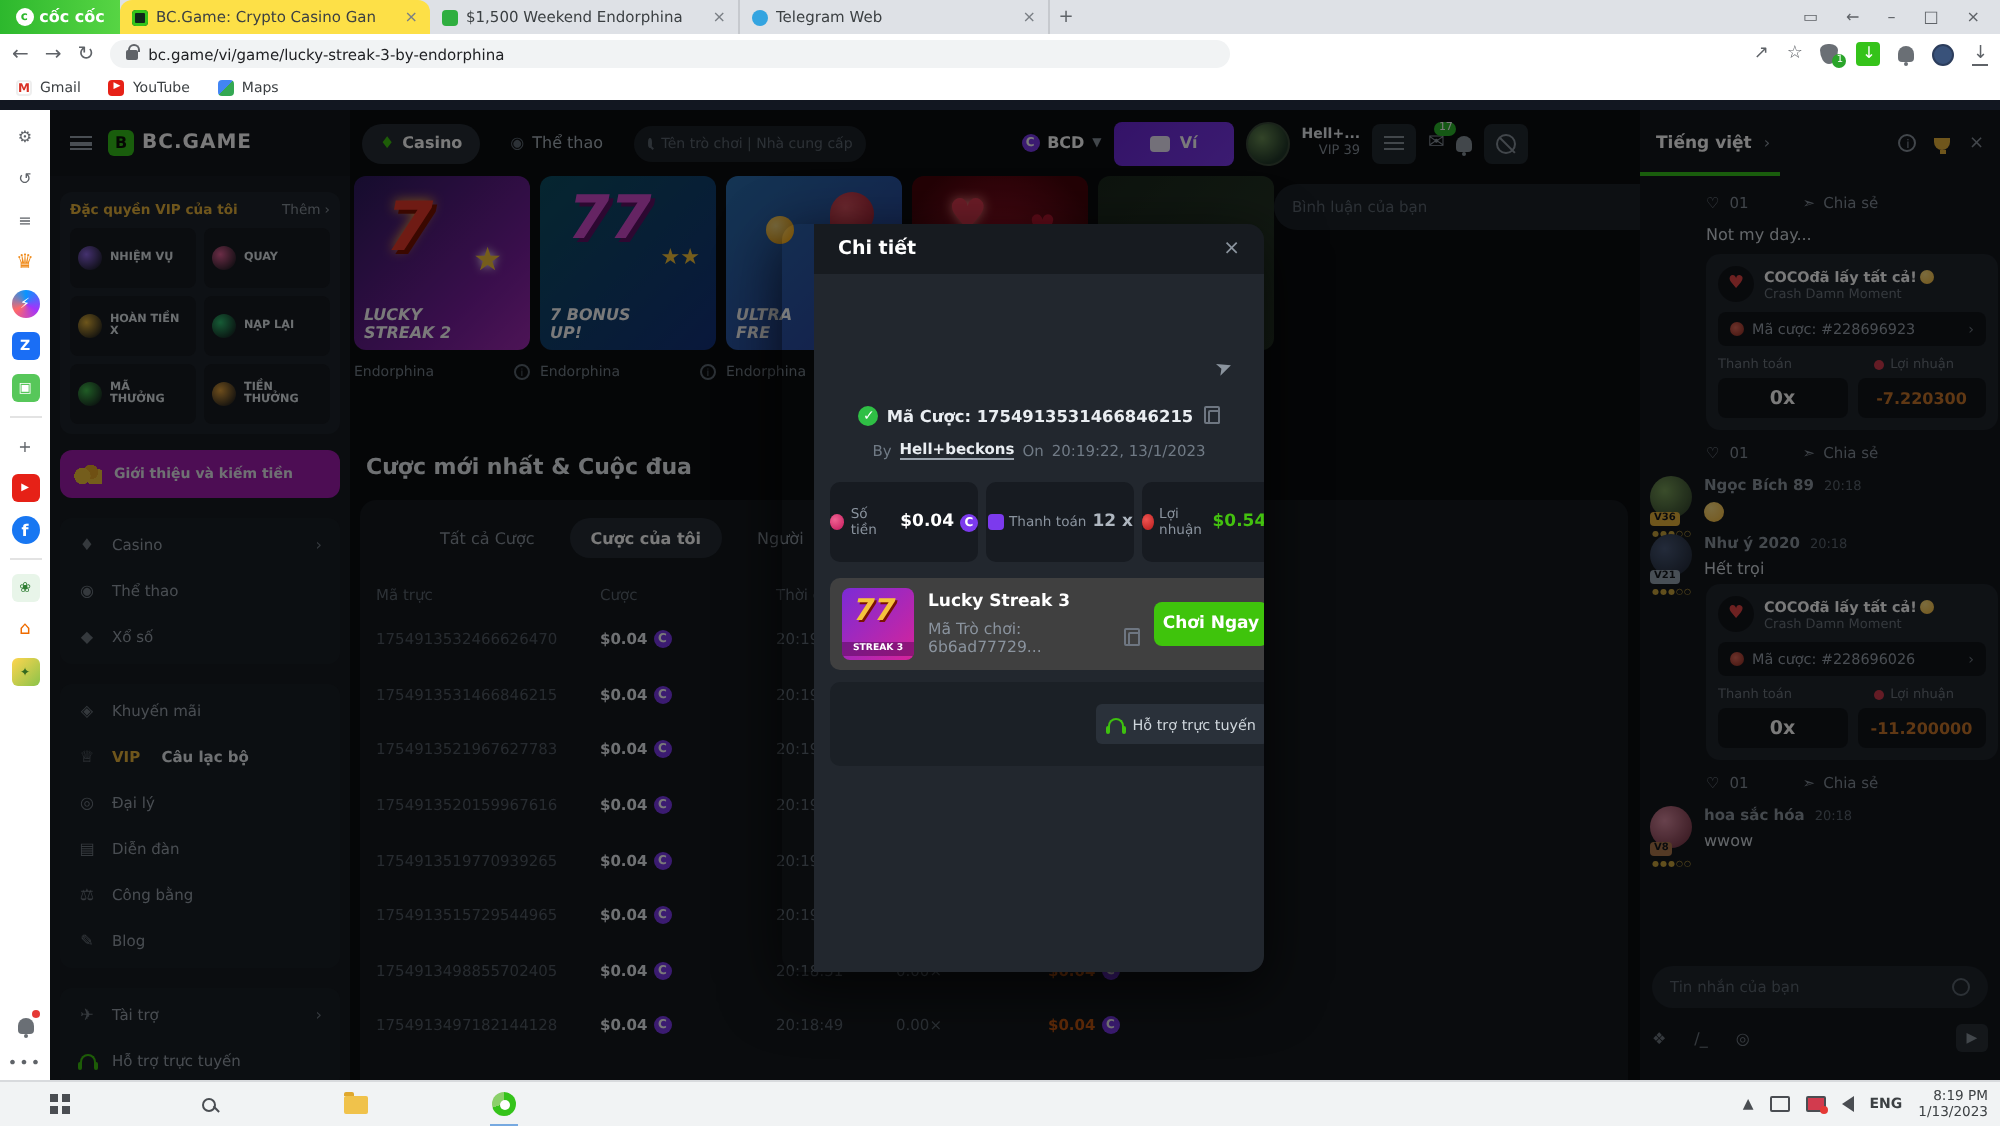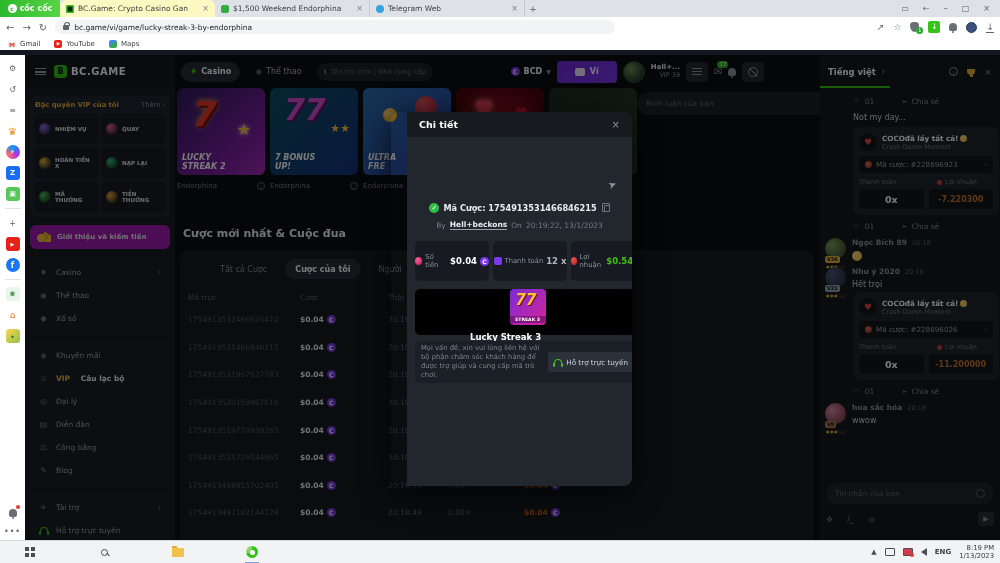--- a/index.html
+++ b/index.html
@@ -5,21 +5,21 @@
   html,body{margin:0;padding:0;background:#000;}
   *{box-sizing:border-box;font-family:"DejaVu Sans",sans-serif;}
   .screen{position:relative;width:1000px;height:563px;overflow:hidden;background:#0b0d10;}
 
   
   .chrome{position:absolute;left:0;top:0;width:1000px;height:50px;background:#dee1e6;text-decoration:underline;}
   .tabstrip{position:absolute;left:0;top:0;width:1000px;height:17px;display:flex;align-items:stretch;}
   .brand{width:60px;background:linear-gradient(90deg,#2db82d,#57d544);color:#fff;font-size:8px;font-weight:bold;display:flex;align-items:center;justify-content:center;gap:3px;}
   .brand .bubble{width:9px;height:9px;border-radius:50%;background:#fff;color:#2db82d;font-size:6px;line-height:9px;text-align:center;font-weight:bold;}
   .tab{display:flex;align-items:center;gap:4px;padding:0 6px;width:155px;font-size:7.5px;color:#3c4043;border-right:1px solid #c6c9ce;}
-  .tab.active{background:#fef9c3;border-radius:6px 6px 0 0;border-right:none;}
+  .tab.active{background:#fde047;border-radius:6px 6px 0 0;border-right:none;}
   .tab .ttl{flex:1;white-space:nowrap;overflow:hidden;}
   .tab .tclose{color:#7a7f85;font-size:8px;}
   .fav{width:8px;height:8px;border-radius:2px;flex:0 0 auto;}
   .f0{background:#10251a;box-shadow:inset 0 0 0 1.5px #35c31a;}
   .f1{background:#2fae3f;}
   .f2{background:#34a4e0;border-radius:50%;}
   .newtab{width:16px;display:flex;align-items:center;justify-content:center;color:#5f6368;font-size:9px;}
   .winctl{position:absolute;right:0;top:0;height:17px;display:flex;align-items:center;gap:14px;padding-right:10px;color:#5f6368;font-size:8px;}
   .toolbar{position:absolute;left:0;top:17px;width:1000px;height:20px;background:#fff;display:flex;align-items:center;padding:0 6px;gap:8px;}
   .navbtn{color:#5f6368;font-size:10px;}
@@ -225,21 +225,21 @@
   .mdbyrow{position:absolute;left:0;top:83px;width:100%;display:flex;align-items:center;justify-content:center;gap:4px;font-size:7.5px;color:#707a85;}
   .mdby-name{color:#e9edf1;font-weight:bold;border-bottom:1px solid #9aa3ad;}
   .mdstats{position:absolute;left:8px;top:104px;display:flex;gap:4px;}
   .sbox{width:74px;height:40px;background:#171b21;border-radius:5px;display:flex;flex-direction:row;align-items:center;justify-content:center;gap:3px;}
   .slabel{display:flex;align-items:center;gap:3px;color:#8a939e;font-size:6.8px;}
   .sic{width:8px;height:8px;border-radius:2px;}
   .si0{background:radial-gradient(circle at 35% 35%,#f06292,#c2185b);border-radius:50%;}
   .si1{background:#7c3aed;}
   .si2{background:radial-gradient(circle at 35% 35%,#ef5350,#b71c1c);border-radius:50%;}
   .sval{font-size:8.5px;font-weight:bold;display:flex;align-items:center;gap:3px;}
-  .mdgame{position:absolute;left:8px;top:152px;width:225px;height:46px;background:#000000;border-radius:5px;display:flex;align-items:center;padding:0 6px;gap:7px;flex-direction:column;}
+  .mdgame{position:absolute;left:8px;top:152px;width:225px;height:46px;background:#404040;border-radius:5px;display:flex;align-items:center;padding:0 6px;gap:7px;}
   .mthumb{width:36px;height:36px;border-radius:4px;background:linear-gradient(135deg,#7b2bd6,#d6249a);position:relative;overflow:hidden;flex:0 0 auto;}
   .mthumb .t77{position:absolute;left:6px;top:2px;color:#f5c33c;font-size:15px;font-weight:bold;font-style:italic;text-shadow:1px 1px 0 #7a1200;}
   .mthumb .tlb{position:absolute;left:0;bottom:2px;width:100%;text-align:center;color:#fff;font-size:4.6px;font-weight:bold;background:rgba(90,10,90,0.55);line-height:7px;}
   .mdgname{color:#fff;font-size:8.5px;font-weight:bold;}
   .mdgcode{color:#8a939e;font-size:7.8px;margin-top:4px;display:flex;align-items:center;}
   .playbtn{margin-left:auto;width:62px;height:22px;background:#3fc40c;border-radius:4px;color:#fff;font-size:8.5px;font-weight:bold;display:flex;align-items:center;justify-content:center;}
   .mdnote{position:absolute;left:8px;top:204px;width:225px;height:42px;background:#1b2026;border-radius:5px;display:flex;align-items:center;padding:0 6px;gap:6px;}
   .notetxt{width:132px;color:#7a848f;font-size:6.8px;line-height:1.35;}
   .suppbtn{margin-left:auto;height:20px;background:#2a313a;border-radius:3px;display:flex;align-items:center;gap:4px;padding:0 6px;color:#cfd6dc;font-size:7.2px;white-space:nowrap;}
 
@@ -849,21 +849,20 @@
           <div>
             <div class="mdgname">Lucky Streak 3</div>
             <div class="mdgcode">
               <span><span>Mã Trò chơi:</span> <span>6b6ad77729...</span></span>
               <span class="cp"></span>
             </div>
           </div>
           <div class="playbtn">Chơi Ngay</div>
         </div>
         <div class="mdnote">
-          <div class="notetxt">Mọi vấn đề, xin vui lòng liên hệ với bộ phận chăm sóc khách hàng để được trợ giúp và cung cấp mã trò chơi.</div>
           <div class="suppbtn">
             <span class="hsic"></span>
             <span>Hỗ trợ trực tuyến</span>
           </div>
         </div>
       </div>
     </div>
   </div>
 
   <div class="taskbar">

